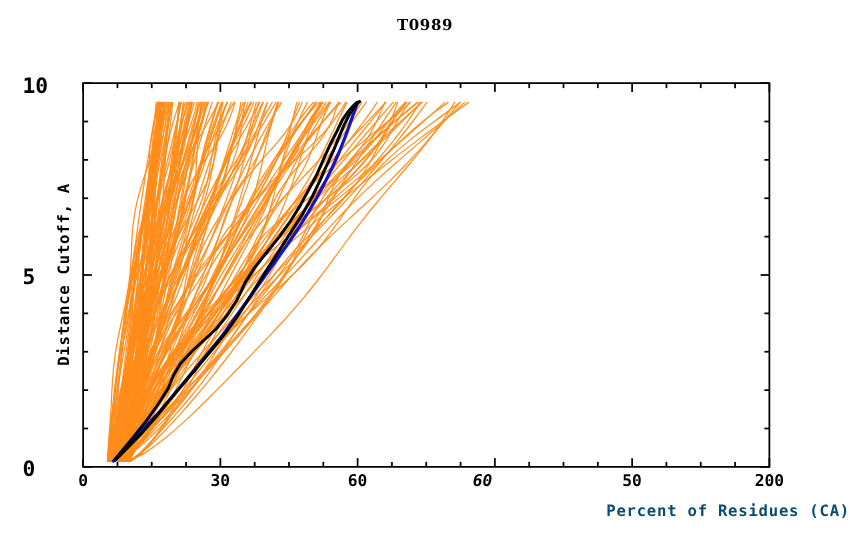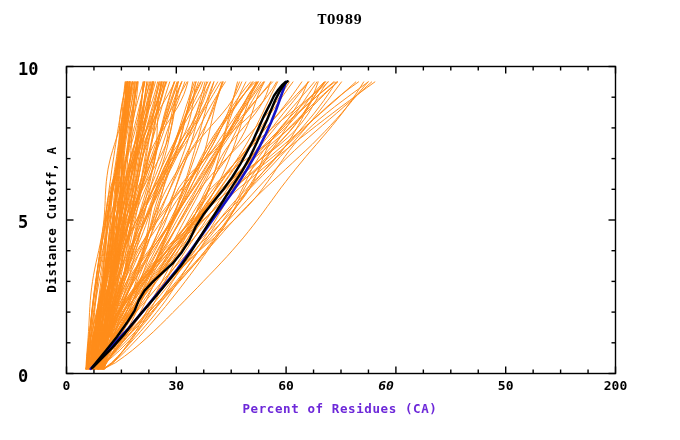--- a/index.html
+++ b/index.html
@@ -34,25 +34,25 @@
     font-size: 12px;
     color: #000000;
     letter-spacing: 0.5px;
   }
 
   #xaxis-label {
     position: absolute;
     left: 0;
     top: 401px;
     width: 680px;
-    text-align: center;
+    text-align: right;
     font-family: "DejaVu Sans Mono", "Liberation Mono", monospace;
     font-weight: bold;
     font-size: 12.5px;
-    color: #6d28d9;
+    color: #0c4a6e;
     letter-spacing: 0.6px;
   }
 
   #yaxis-label {
     position: absolute;
     left: -79px;
     top: 212px;
     width: 260px;
     text-align: center;
     transform: rotate(-90deg);

